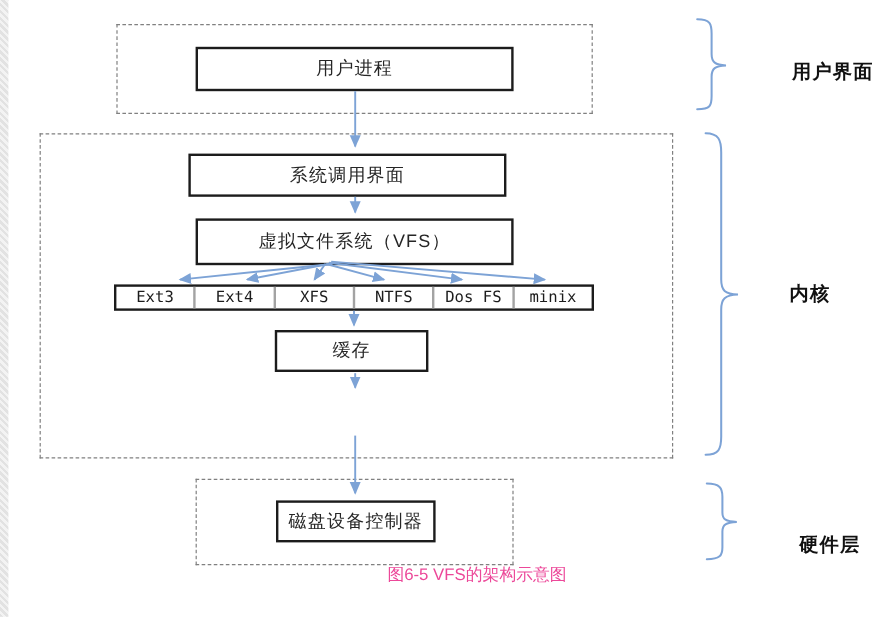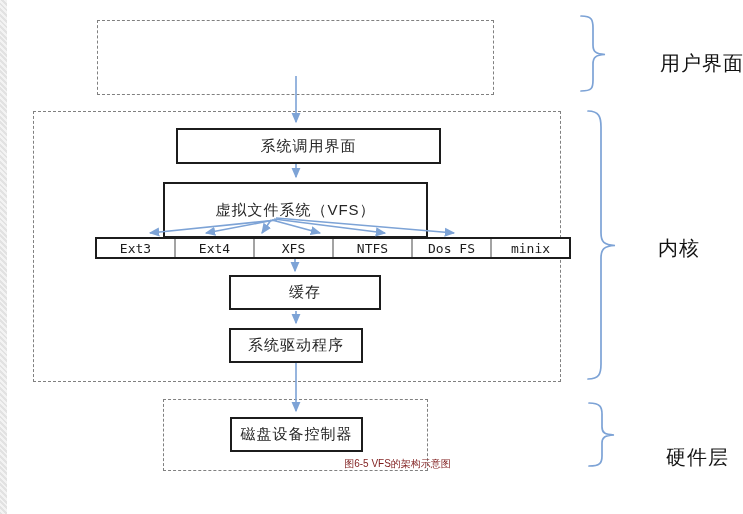--- a/index.html
+++ b/index.html
@@ -28,76 +28,76 @@
   
   .node {
     position: absolute;
     border: 2px solid #1c1c1c;
     background: #ffffff;
     display: flex; align-items: center; justify-content: center;
     font-size: 15px; letter-spacing: 1px; color: #262626;
     z-index: 2;
   }
   .n-user-process { left: 163px; top: 39px;  width: 265px; height: 37px; }
-  .n-syscall      { left: 176px; top: 128px; width: 265px; height: 36px; text-align: center; }
-  .n-vfs          { left: 163px; top: 182px; width: 265px; height: 56px; }
-  .n-cache        { left: 229px; top: 275px; width: 152px; height: 35px; }
+  .n-syscall      { left: 157px; top: 128px; width: 265px; height: 36px; text-align: center; }
+  .n-vfs          { left: 163px; top: 182px; width: 265px; height: 39px; }
+  .n-cache        { left: 229px; top: 275px; width: 128px; height: 35px; }
   .n-driver       { left: 229px; top: 328px; width: 134px; height: 35px; }
   .n-disk         { left: 230px; top: 417px; width: 133px; height: 35px; text-align: right; }
 
   
   .fs-row {
-    position: absolute; left: 95px; top: 237px; width: 476px; height: 22px;
+    position: absolute; left: 95px; top: 237px; width: 400px; height: 22px;
     border: 2px solid #1c1c1c; background: #ffffff;
     display: flex; z-index: 2;
   }
   .fs-cell {
     flex: 1 1 0;
     border-left: 2px solid #a3a3a3;
     display: flex; align-items: center; justify-content: center;
     font-family: "DejaVu Sans Mono", "Liberation Mono", monospace;
     font-size: 13px; color: #1c1c1c;
   }
   .fs-cell:first-child { border-left: none; }
 
   
   svg.overlay {
     position: absolute; left: 0; top: 0; width: 743px; height: 514px;
     z-index: 3; pointer-events: none;
   }
 
   
   .side-label {
-    position: absolute; font-weight: normal; font-size: 20px; color: #111;
+    position: absolute; font-weight: bold; font-size: 16px; color: #111;
     letter-spacing: 1px; white-space: nowrap; z-index: 2;
   }
   .lbl-ui { left: 660px; top: 50px;  }
   .lbl-k  { left: 658px; top: 235px; }
   .lbl-hw { left: 666px; top: 444px; }
 
   .caption {
-    position: absolute; left: 230px; top: 457px; width: 335px;
-    text-align: center; font-size: 10px; color: #7f1d1d; z-index: 2;
+    position: absolute; left: 230px; top: 470px; width: 335px;
+    text-align: center; font-size: 14px; color: #ec4899; z-index: 2;
   }
 </style>
 </head>
 <body>
 
 <div class="stage">
 
   <div class="page-edge"></div>
 
   <div class="dashed-box ui-layer"></div>
   <div class="dashed-box kernel-layer"></div>
   <div class="dashed-box hw-layer"></div>
 
+  <div class="node n-user-process">用户进程</div>
   <div class="node n-syscall">系统调用界面</div>
   <div class="node n-vfs">虚拟文件系统（VFS）</div>
   <div class="node n-cache">缓存</div>
-  <div class="node n-driver">系统驱动程序</div>
   <div class="node n-disk">磁盘设备控制器</div>
 
   <div class="fs-row">
     <div class="fs-cell">Ext3</div>
     <div class="fs-cell">Ext4</div>
     <div class="fs-cell">XFS</div>
     <div class="fs-cell">NTFS</div>
     <div class="fs-cell">Dos FS</div>
     <div class="fs-cell">minix</div>
   </div>

